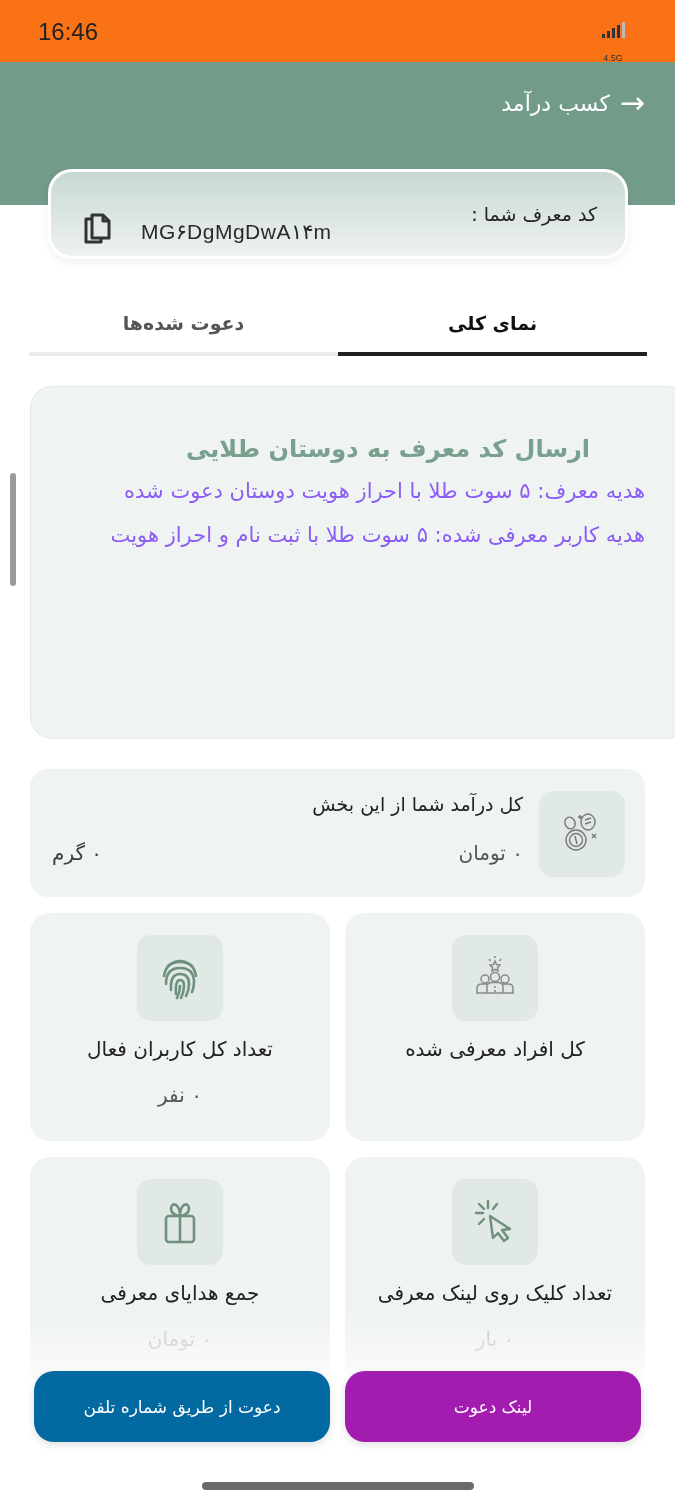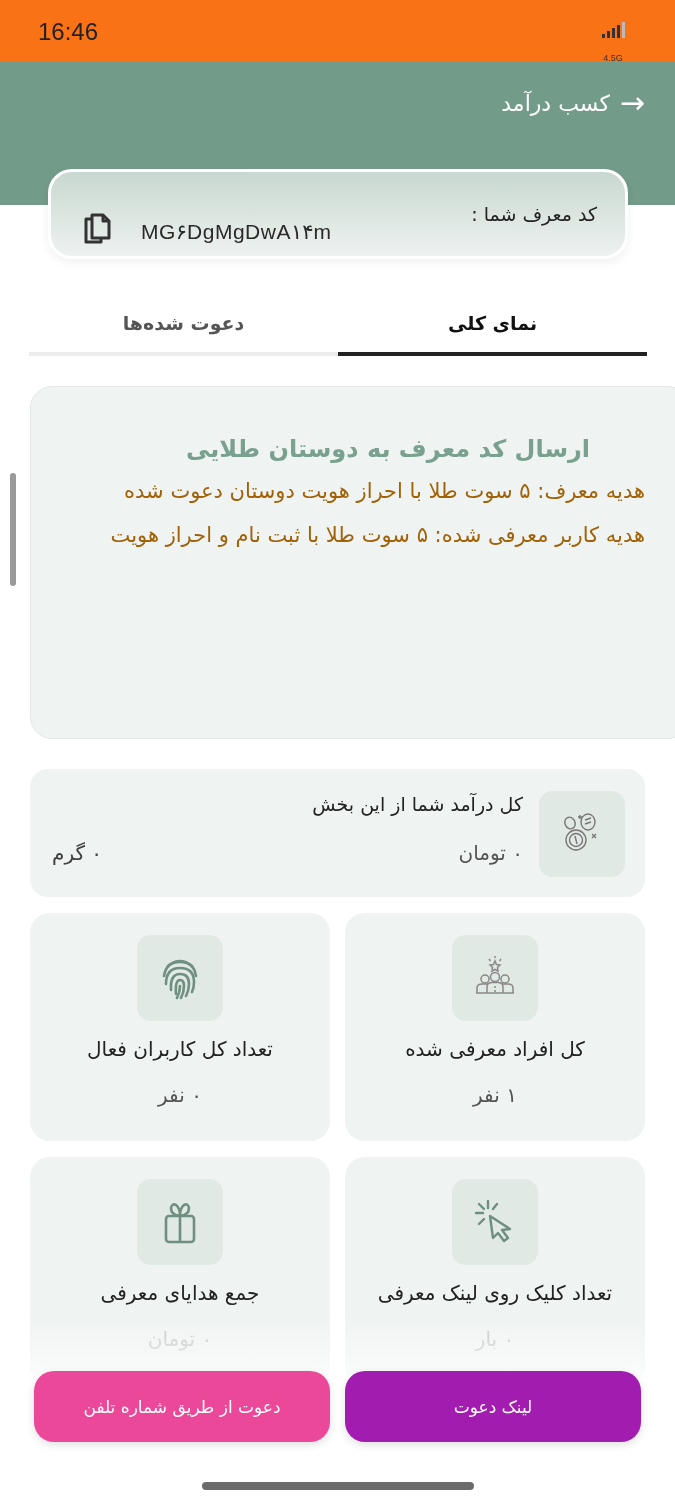--- a/index.html
+++ b/index.html
@@ -30,39 +30,39 @@
   .tab { flex: 1; display: flex; align-items: center; justify-content: center; font-size: 19px; position: relative; }
   .tab.active { color: #111; font-weight: bold; }
   .tab.inactive { color: #555; font-weight: bold; }
   .tab::after { content: ""; position: absolute; bottom: 0; left: 0; right: 0; height: 4px; background: #ececec; }
   .tab.active::after { background: #222; }
 
   .scroll-thumb { position: absolute; left: 10px; top: 473px; width: 6px; height: 113px; background: #9a9a9a; border-radius: 3px; }
 
   .info-card { position: absolute; left: 30px; top: 386px; width: 660px; height: 353px; background: #eff3f2; border: 1px solid #e3e8e6; border-radius: 22px; direction: rtl; padding: 48px 44px 0 40px; }
   .info-title { color: #7aa08f; font-size: 24px; font-weight: bold; text-align: center; padding-left: 60px; margin-bottom: 6px; }
-  .info-line { font-size: 21px; line-height: 44px; color: #a16207; }
+  .info-line { font-size: 21px; line-height: 44px; color: #8b5cf6; }
 
   .income-card { position: absolute; left: 30px; top: 769px; width: 615px; height: 128px; background: #eff3f2; border-radius: 18px; direction: rtl; }
   .icon-box { background: #e1e9e5; border-radius: 14px; display: flex; align-items: center; justify-content: center; }
   .income-card .icon-box { position: absolute; right: 20px; top: 22px; width: 86px; height: 86px; }
   .income-label { position: absolute; right: 122px; top: 24px; font-size: 19px; color: #222; }
   .income-toman { position: absolute; right: 122px; top: 72px; font-size: 20px; color: #555; }
   .income-gram { position: absolute; left: 22px; top: 72px; font-size: 20px; color: #404040; }
 
   .stat-card { position: absolute; width: 300px; height: 228px; background: #eff3f2; border-radius: 20px; direction: rtl; text-align: center; }
   .stat-card .icon-box { position: absolute; left: 107px; top: 22px; width: 86px; height: 86px; }
   .stat-label { position: absolute; top: 124px; left: 0; right: 0; font-size: 20px; color: #222; }
   .stat-value { position: absolute; top: 170px; left: 0; right: 0; font-size: 20px; color: #555; }
   .fade .stat-value { color: #c6c6c6; }
   .fade::after { content: ""; position: absolute; left: 0; right: 0; bottom: 0; height: 70px; background: linear-gradient(180deg, rgba(255,255,255,0) 0%, rgba(255,255,255,0.85) 100%); border-radius: 0 0 20px 20px; }
 
   .btn { position: absolute; top: 1371px; height: 71px; width: 296px; border-radius: 20px; display: flex; align-items: center; justify-content: center; font-size: 17px; color: #fff; direction: rtl; box-shadow: 0 3px 8px rgba(0,0,0,0.12); }
   .btn-link { left: 345px; background: #a21caf; }
-  .btn-phone { left: 34px; background: #ec4899; }
+  .btn-phone { left: 34px; background: #0369a1; }
 
   .home-indicator { position: absolute; left: 202px; top: 1482px; width: 272px; height: 8px; border-radius: 4px; background: #6b6b6b; }
 </style>
 </head>
 <body>
 
 <div class="status-bar">
   <div class="status-time">16:46</div>
   <div class="status-icons">
     <div class="signal">
@@ -147,21 +147,20 @@
       <circle cx="23" cy="22" r="4.5"></circle>
       <circle cx="33" cy="24" r="4"></circle>
       <path d="M5 38 V33 Q5 29 10 29 H16"></path>
       <path d="M41 38 V33 Q41 29 36 29 H30"></path>
       <path d="M15 38 V32 Q15 27.5 20 27.5 H26 Q31 27.5 31 32 V38"></path>
       <path d="M4 38 H42"></path>
       <path d="M23 31 V33 M23 35 V37"></path>
     </svg>
   </div>
   <div class="stat-label">کل افراد معرفی شده</div>
-  <div class="stat-value">۱ نفر</div>
 </div>
 
 <div class="stat-card" style="left:30px; top:913px;">
   <div class="icon-box">
     <svg width="48" height="48" viewBox="0 0 48 48" fill="none" stroke="#6f8f81" stroke-width="2.6" stroke-linecap="round">
       <path d="M12 12 Q24 2 36 12"></path>
       <path d="M8 22 Q10 8 24 8 Q38 8 40 22"></path>
       <path d="M10 30 Q10 14 24 14 Q38 14 38 28 Q38 34 36 38"></path>
       <path d="M15 36 Q14 20 24 20 Q33 20 33 30 Q33 36 30 42"></path>
       <path d="M20 40 Q19 26 24 26 Q28 26 28 32 Q28 38 25 44"></path>

